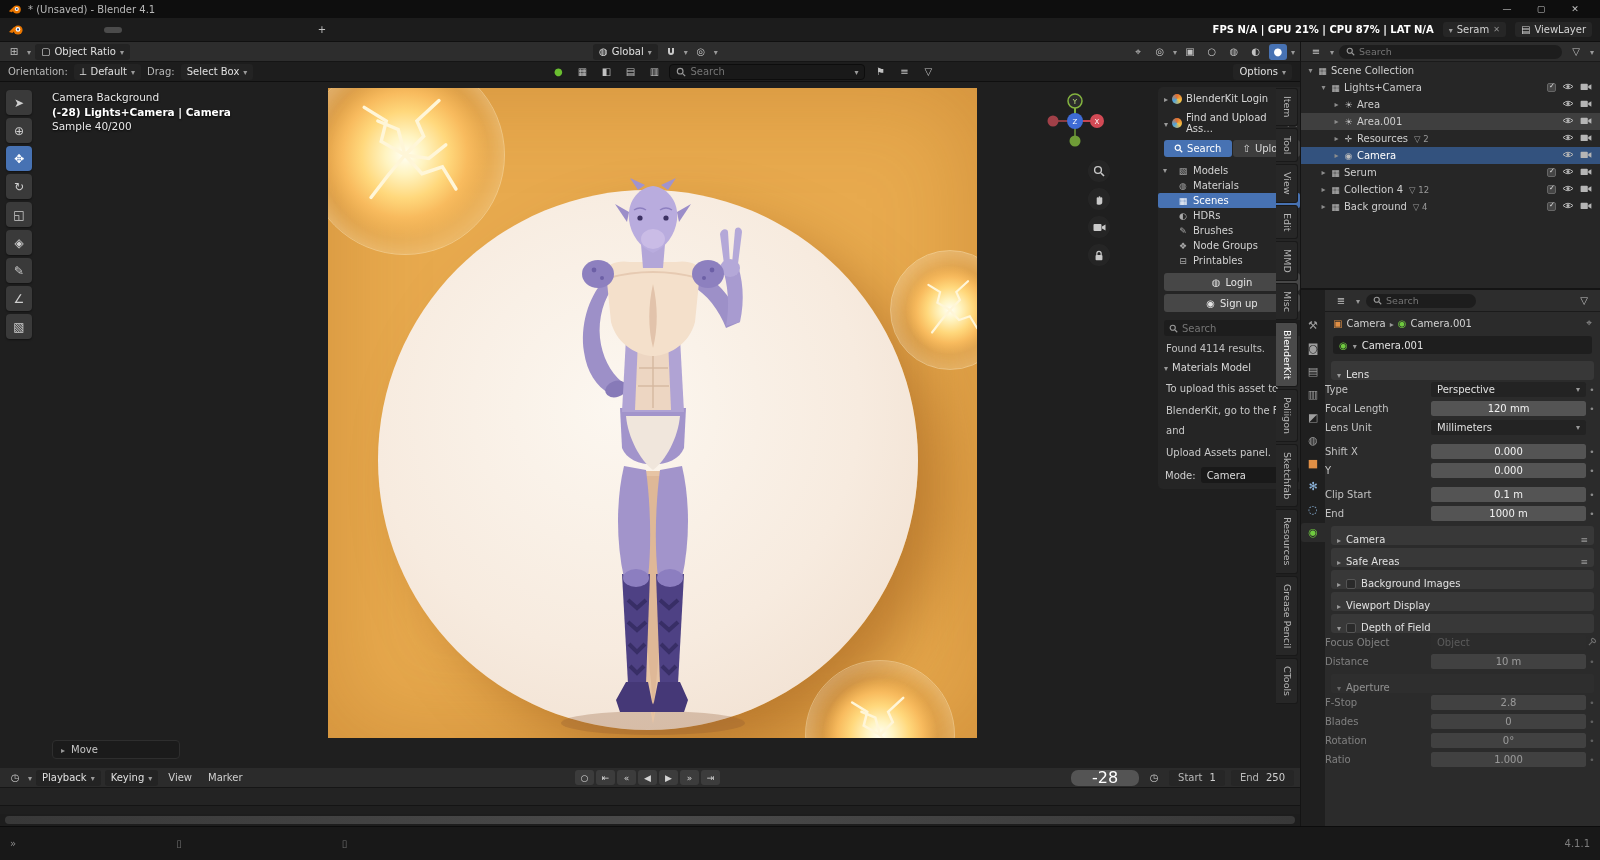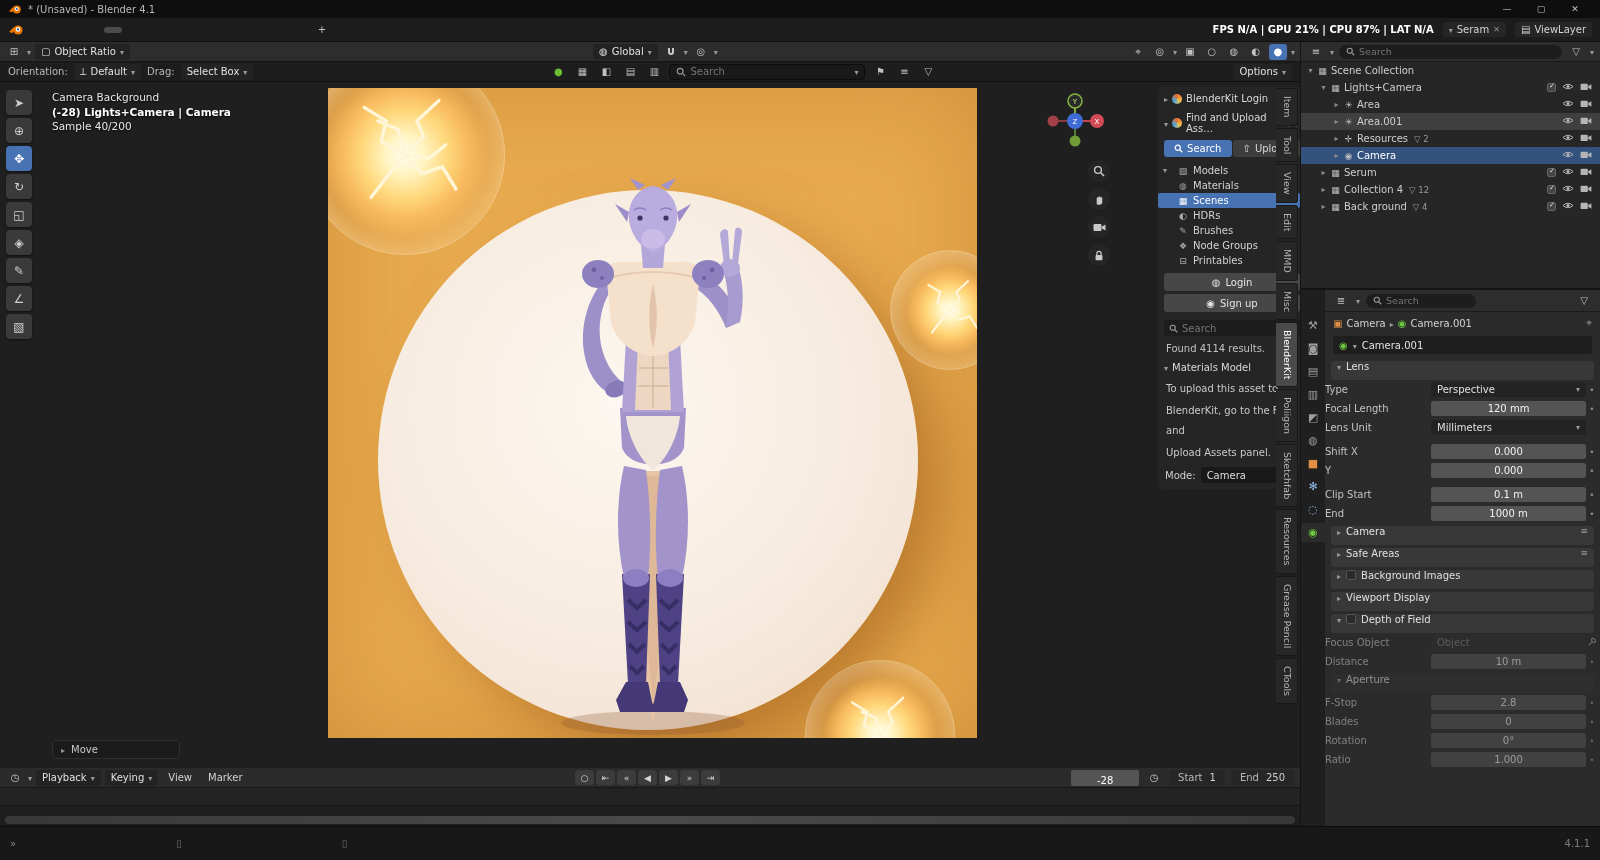--- a/index.html
+++ b/index.html
@@ -99,21 +99,21 @@
 #ptabs{width:24px;background:#1f1f1f;display:flex;flex-direction:column;align-items:center;padding-top:26px;gap:4px;flex:none}
 .ptab{width:24px;height:19px;display:flex;align-items:center;justify-content:center;font-size:11px;color:#9f9f9f}
 .ptab.active{background:#2b2b2b;border-radius:3px 0 0 3px}
 #pbody{flex:1;position:relative;overflow:hidden}
 .phd{height:22px;background:#2d2d2d;display:flex;align-items:center;gap:6px;padding:0 7px;border-bottom:1px solid #1b1b1b}
 .p-search{display:flex;align-items:center;gap:4px;background:#1d1d1d;border-radius:8px;height:14px;padding:0 7px;color:#8b8b8b;font-size:9.5px;width:110px}
 .p-search input{flex:1;min-width:0;background:transparent;border:0;outline:0;color:#ccc;font-size:9.5px}
 .pcrumb{height:22px;display:flex;align-items:center;gap:4px;padding:0 8px;font-size:10px;color:#d2d2d2}
 .pdatablock{padding:2px 8px 4px}
 .pdatablock .field{height:18px;background:#1e1e1e;border-radius:3px;display:flex;align-items:center;gap:5px;padding:0 6px;color:#e2e2e2;font-size:10px}
-.ppanel-hd{display:flex;align-items:flex-start;gap:5px;height:19px;margin:3px 6px 0;background:#383838;border-radius:3px;padding:0 6px;font-size:10px;color:#e0e0e0}
+.ppanel-hd{display:flex;align-items:flex-end;gap:5px;height:19px;margin:3px 6px 0;background:#383838;border-radius:3px;padding:0 6px;font-size:10px;color:#e0e0e0}
 .ppanel-hd .menu{margin-left:au;margin-left:auto;color:#9a9a9a;font-size:9px}
 .psec .chk,.psec .menu{display:none}
 .psec.has-chk .chk{display:inline-block}
 .psec.has-menu .menu{display:inline}
 .prow{display:flex;align-items:center;height:19px;padding-right:2px;font-size:10px}
 .prow .pl{width:106px;text-align:left;padding-right:8px;color:#c3c3c3;white-space:nowrap;flex:none}
 .pfield{flex:1;height:15px;border-radius:2.5px;display:flex;align-items:center;justify-content:center;color:#f2f2f2;background:#545454}
 .pfield.dd2{background:#232323;color:#e0e0e0;justify-content:flex-start;padding:0 6px}
 .pfield.dd2::after{content:"▾";margin-left:auto;font-size:8px;color:#999}
 .pfield.obj{background:#2e2e2e;justify-content:flex-start;padding:0 6px;color:#818181}
@@ -121,21 +121,21 @@
 .prow .dot.on::before{content:"•"}
 .pchk{width:10px;height:10px;background:#2a2a2a;border:1px solid #555;border-radius:2px;flex:none}
 .disabled{opacity:.55}
 .pgap{height:5px}
 
 #timeline{left:0;top:768px;width:1300px;height:58px;background:#1d1d1d}
 #tl-hd{height:20px;background:#2b2b2b;display:flex;align-items:center;gap:4px;padding:0 6px;border-bottom:1px solid #161616;position:relative}
 .transport{position:absolute;left:575px;display:flex;gap:2px}
 .tpbtn{width:19px;height:15px;background:#3c3c3c;border-radius:3px;display:flex;align-items:center;justify-content:center;font-size:9px;color:#d5d5d5}
 #tl-right{margin-left:auto;display:flex;align-items:center;gap:6px}
-.framebox{width:68px;height:16px;background:#545454;border-radius:2px;display:flex;align-items:flex-end;justify-content:center;color:#fff;font-size:10px}
+.framebox{width:68px;height:16px;background:#545454;border-radius:7px;display:flex;align-items:center;justify-content:center;color:#fff;font-size:16px}
 .rangebox{height:16px;background:#262626;border-radius:3px;display:flex;align-items:center;gap:7px;padding:0 9px;font-size:10px;color:#cfcfcf}
 #ruler{height:18px;border-bottom:1px solid #141414;display:flex;justify-content:space-between;align-items:flex-start;padding:3px 44px 0 36px;color:#8f8f8f;font-size:9px;background:#232323}
 #tl-track{height:8px;background:#1f1f1f}
 #tl-scroll{height:12px;padding:2px 5px}
 #tl-scroll .thumb{height:8px;border-radius:4px;background:linear-gradient(90deg,#383838,#4a4a4a,#383838)}
 
 #statusbar{left:0;top:826px;width:1600px;height:34px;background:#181818;border-top:1px solid #0c0c0c;display:flex;align-items:center;padding:0 10px;color:#8b8b8b;font-size:10px}
 #statusbar .doc1{margin-left:160px;color:#6e6e6e}
 #statusbar .doc2{margin-left:160px;color:#6e6e6e}
 #statusbar .ver{margin-left:auto;color:#7e7e7e}

